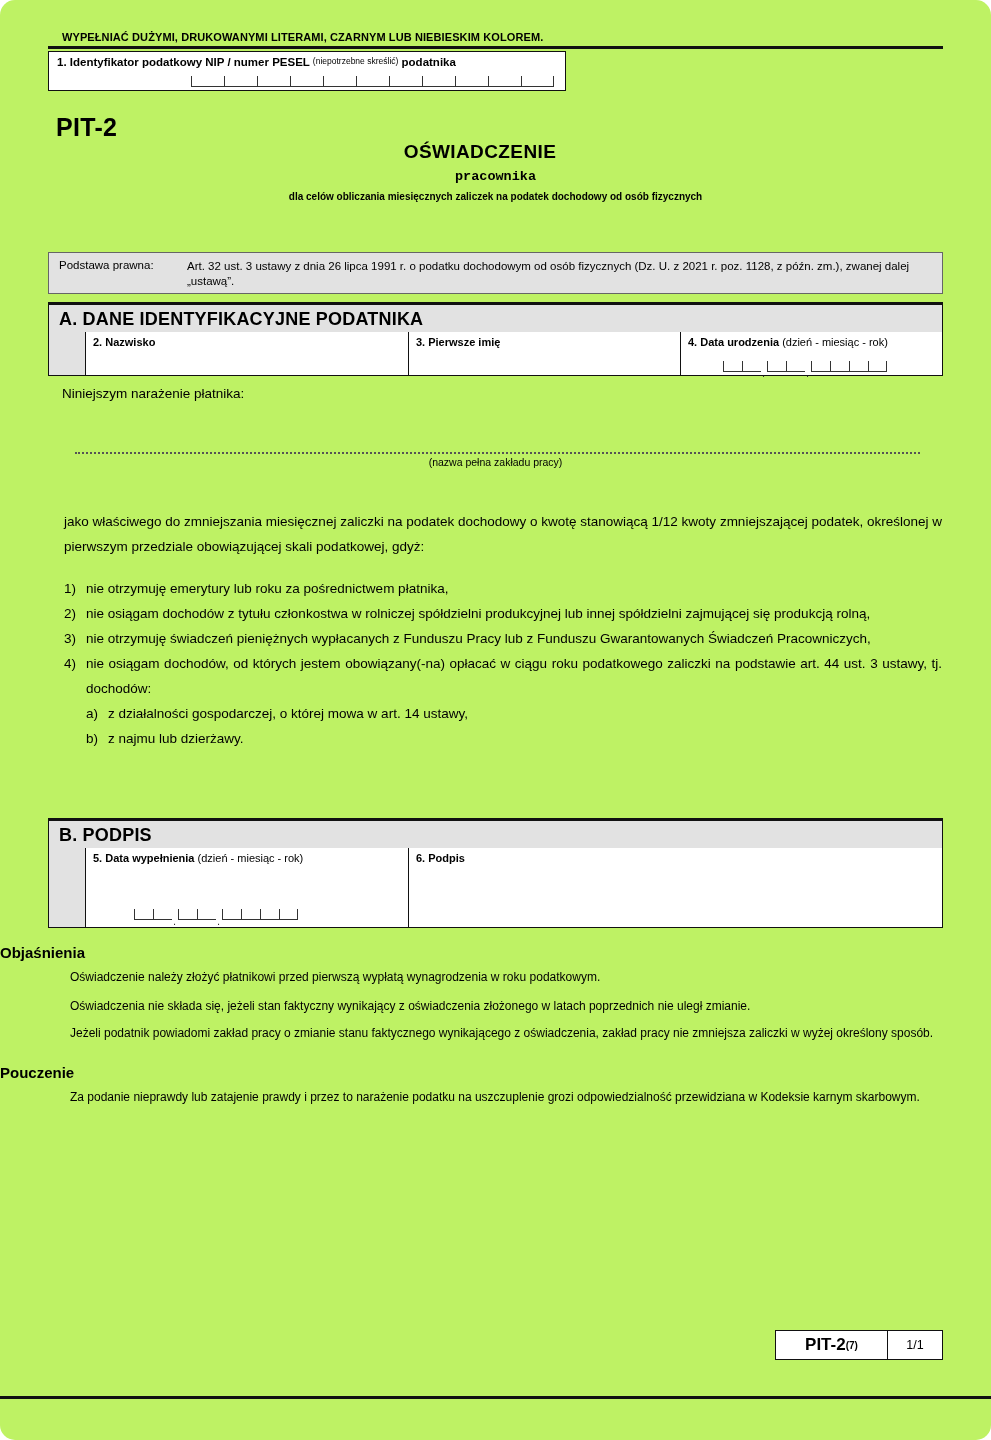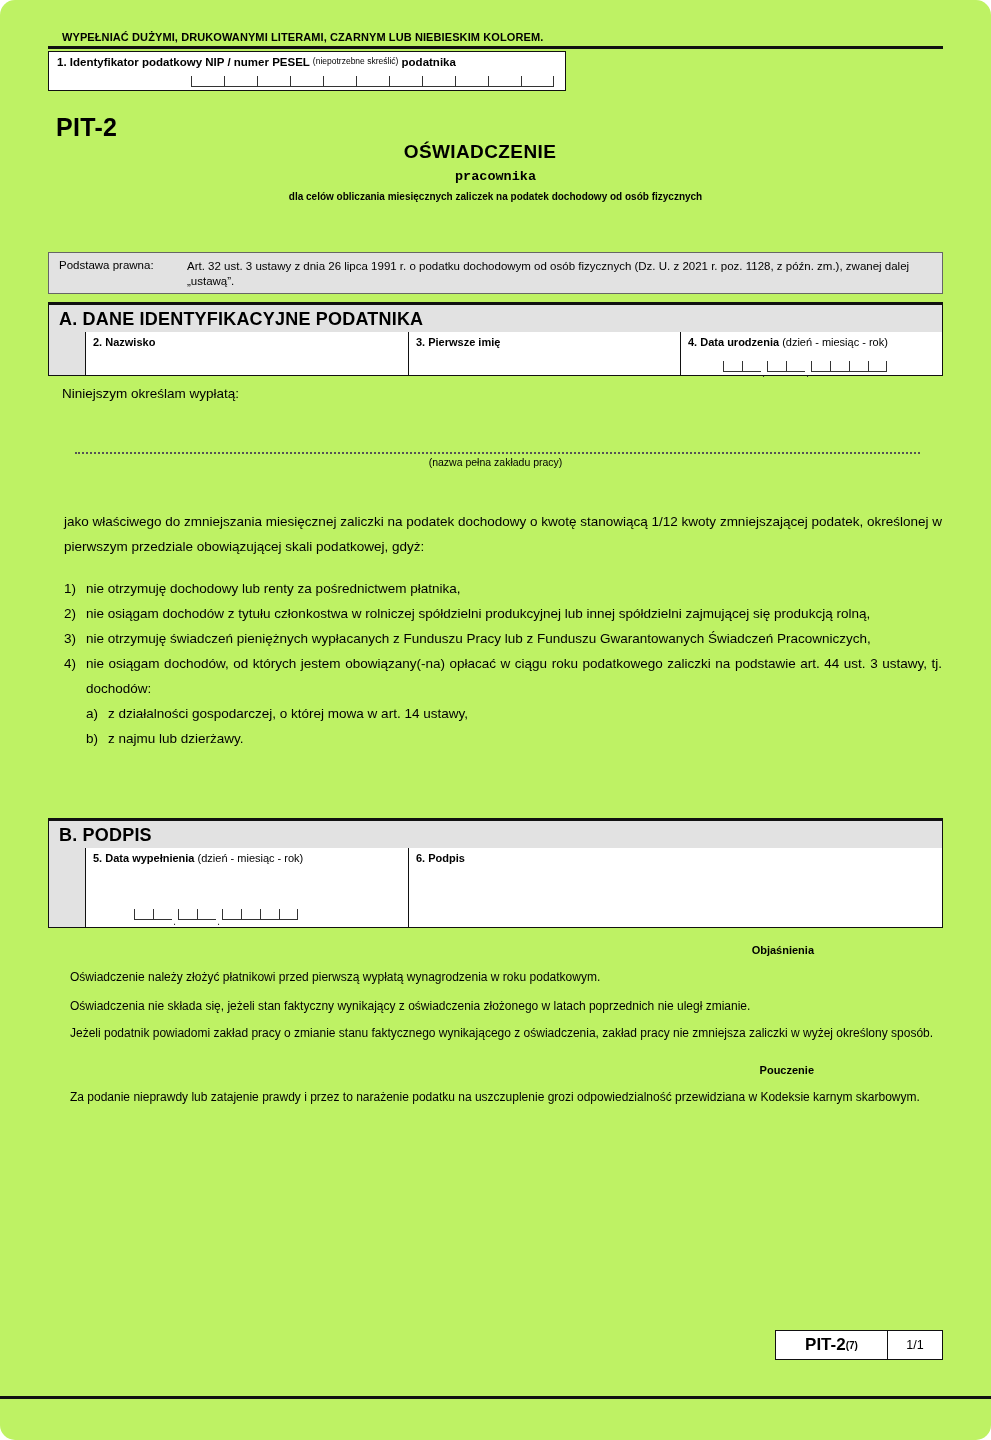--- a/index.html
+++ b/index.html
@@ -311,22 +311,22 @@
     top: 848px;
     width: 895px;
     height: 80px;
   }
 
   
   .sub-head {
     position: absolute;
     left: 0;
     width: 814px;
-    text-align: right;
-    font-size: 11px;
+    text-align: left;
+    font-size: 15px;
     font-weight: bold;
   }
   .note {
     position: absolute;
     font-size: 12px;
     line-height: 19px;
     text-align: justify;
   }
 
   
@@ -439,30 +439,30 @@
         <div class="cell"></div>
         <div class="comb-sep"></div>
         <div class="cell"></div>
         <div class="cell"></div>
         <div class="cell"></div>
         <div class="cell"></div>
       </div>
     </div>
   </div>
 
-  <div class="decl-intro">Niniejszym określam wypłatą:</div>
+  <div class="decl-intro">Niniejszym narażenie płatnika:</div>
   <div class="dotline"></div>
   <div class="dotcaption">(nazwa pełna zakładu pracy)</div>
 
   <div class="decl-para">jako właściwego do zmniejszania miesięcznej zaliczki na podatek dochodowy o kwotę stanowiącą 1/12 kwoty zmniejszającej podatek, określonej w pierwszym przedziale obowiązującej skali podatkowej, gdyż:</div>
 
   <div class="decl-list">
     <p class="li">
       <span class="marker">1)</span>
-      <span>nie otrzymuję dochodowy lub renty za pośrednictwem płatnika,</span>
+      <span>nie otrzymuję emerytury lub roku za pośrednictwem płatnika,</span>
     </p>
     <p class="li">
       <span class="marker">2)</span>
       <span>nie osiągam dochodów z tytułu członkostwa w rolniczej spółdzielni produkcyjnej lub innej spółdzielni zajmującej się produkcją rolną,</span>
     </p>
     <p class="li">
       <span class="marker">3)</span>
       <span>nie otrzymuję świadczeń pieniężnych wypłacanych z Funduszu Pracy lub z Funduszu Gwarantowanych Świadczeń Pracowniczych,</span>
     </p>
     <p class="li">

